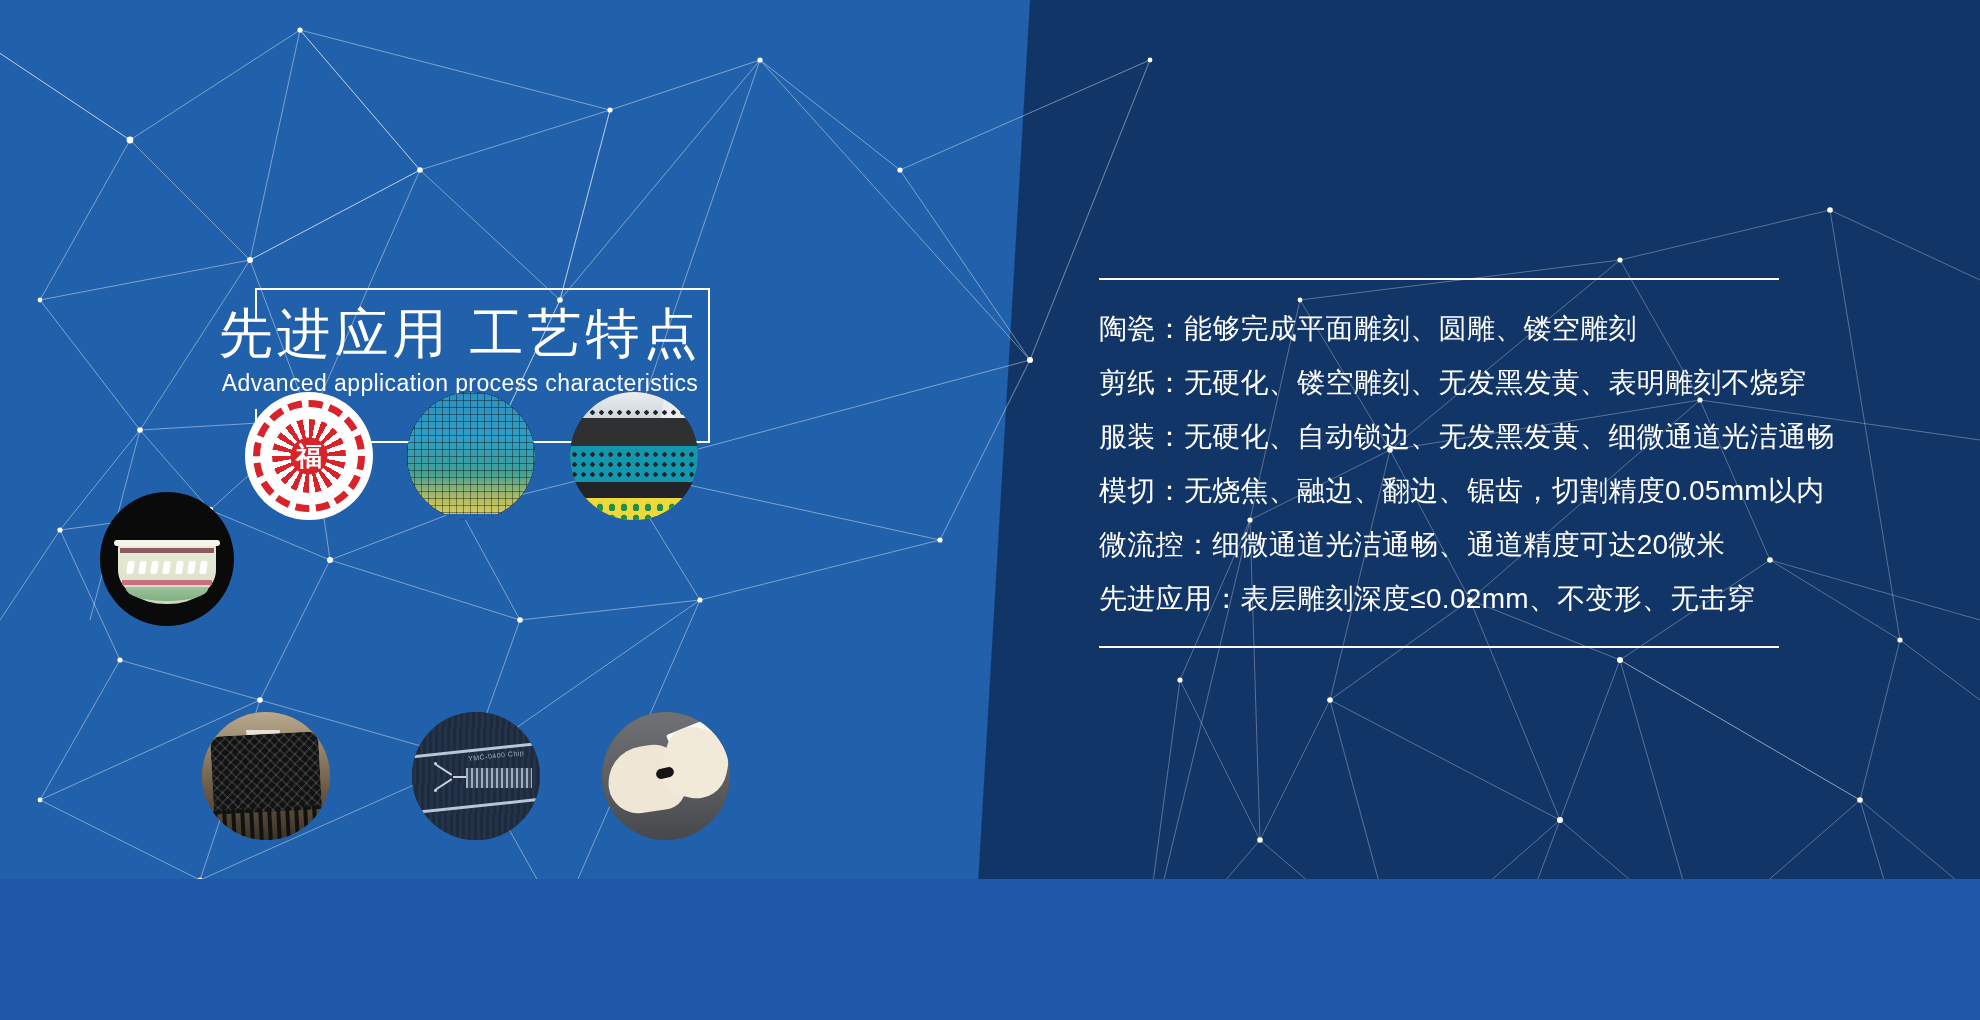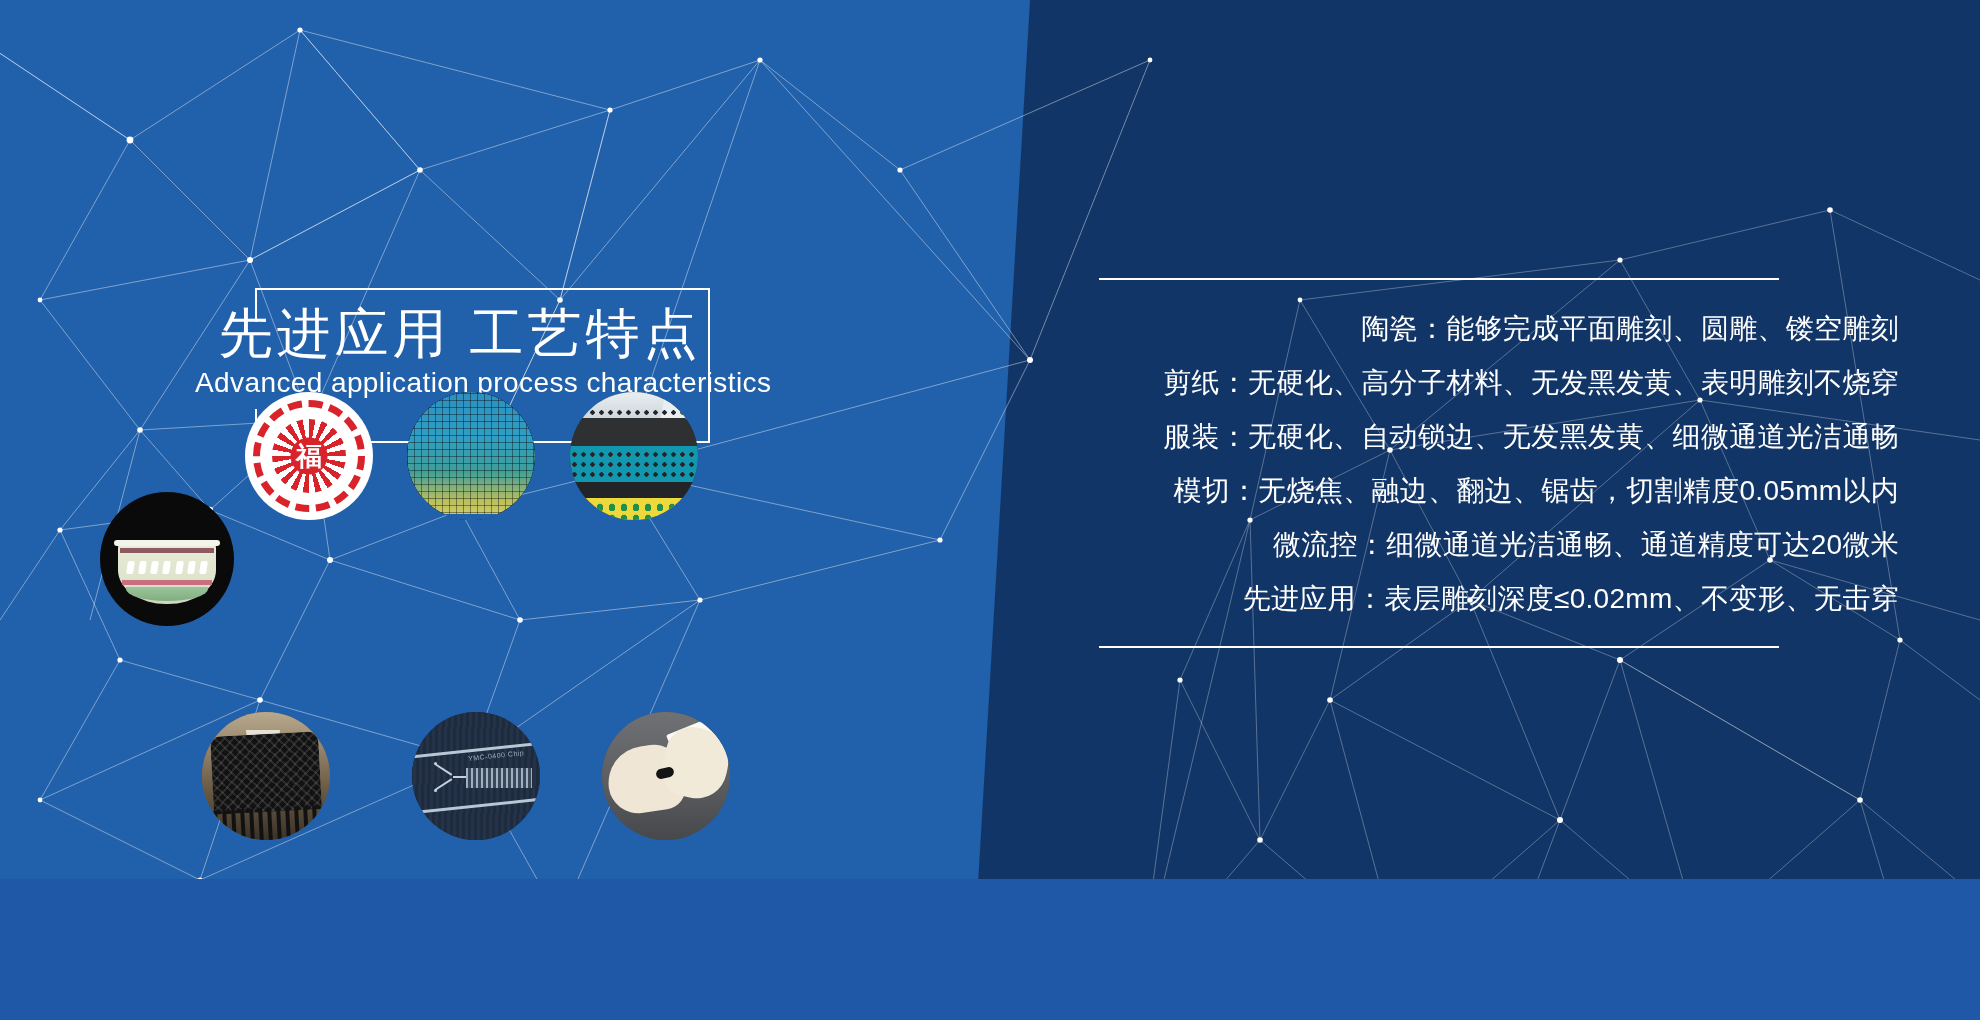--- a/index.html
+++ b/index.html
@@ -56,21 +56,21 @@
   .title-cn {
     color:#ffffff;
     font-size:54px;
     line-height:66px;
     letter-spacing:4px;
     font-weight:400;
     white-space:nowrap;
   }
   .title-en {
     color:#ffffff;
-    font-size:28px;
+    font-size:23px;
     line-height:34px;
     letter-spacing:.4px;
     white-space:nowrap;
     margin-top:0;
   }
 
   
   .thumbs { position:absolute; left:0; top:0; }
   .thumb {
     position:absolute;
@@ -232,21 +232,21 @@
     position:absolute; left:54px; top:56px; width:18px; height:10px;
     background:#141414; border-radius:6px; transform:rotate(-14deg);
   }
 
   
   .features {
     position:absolute; left:1099px; top:278px; width:800px;
   }
   .rule { height:2px; background:#ffffff; width:680px; }
   .rule.bottom { width:680px; }
-  .feat-list { padding:22px 0 10px 0;text-align:right; }
+  .feat-list { padding:22px 0 10px 0; }
   .feat {
     color:#ffffff;
     font-size:28px;
     line-height:1;
     letter-spacing:.3px;
     white-space:nowrap;
     padding:13px 0;
   }
   .features .rule.bottom { margin-top:10px; }
 </style>
@@ -437,21 +437,21 @@
       <span class="glove-b"></span>
       <span class="dark-bit"></span>
     </div>
 
   </div>
 
   <div class="features">
     <div class="rule top"></div>
     <div class="feat-list">
       <div class="feat">陶瓷：能够完成平面雕刻、圆雕、镂空雕刻</div>
-      <div class="feat">剪纸：无硬化、高分子材料、无发黑发黄、表明雕刻不烧穿</div>
+      <div class="feat">剪纸：无硬化、镂空雕刻、无发黑发黄、表明雕刻不烧穿</div>
       <div class="feat">服装：无硬化、自动锁边、无发黑发黄、细微通道光洁通畅</div>
       <div class="feat">模切：无烧焦、融边、翻边、锯齿，切割精度0.05mm以内</div>
       <div class="feat">微流控：细微通道光洁通畅、通道精度可达20微米</div>
       <div class="feat">先进应用：表层雕刻深度≤0.02mm、不变形、无击穿</div>
     </div>
     <div class="rule bottom"></div>
   </div>
 
 </div>
 

